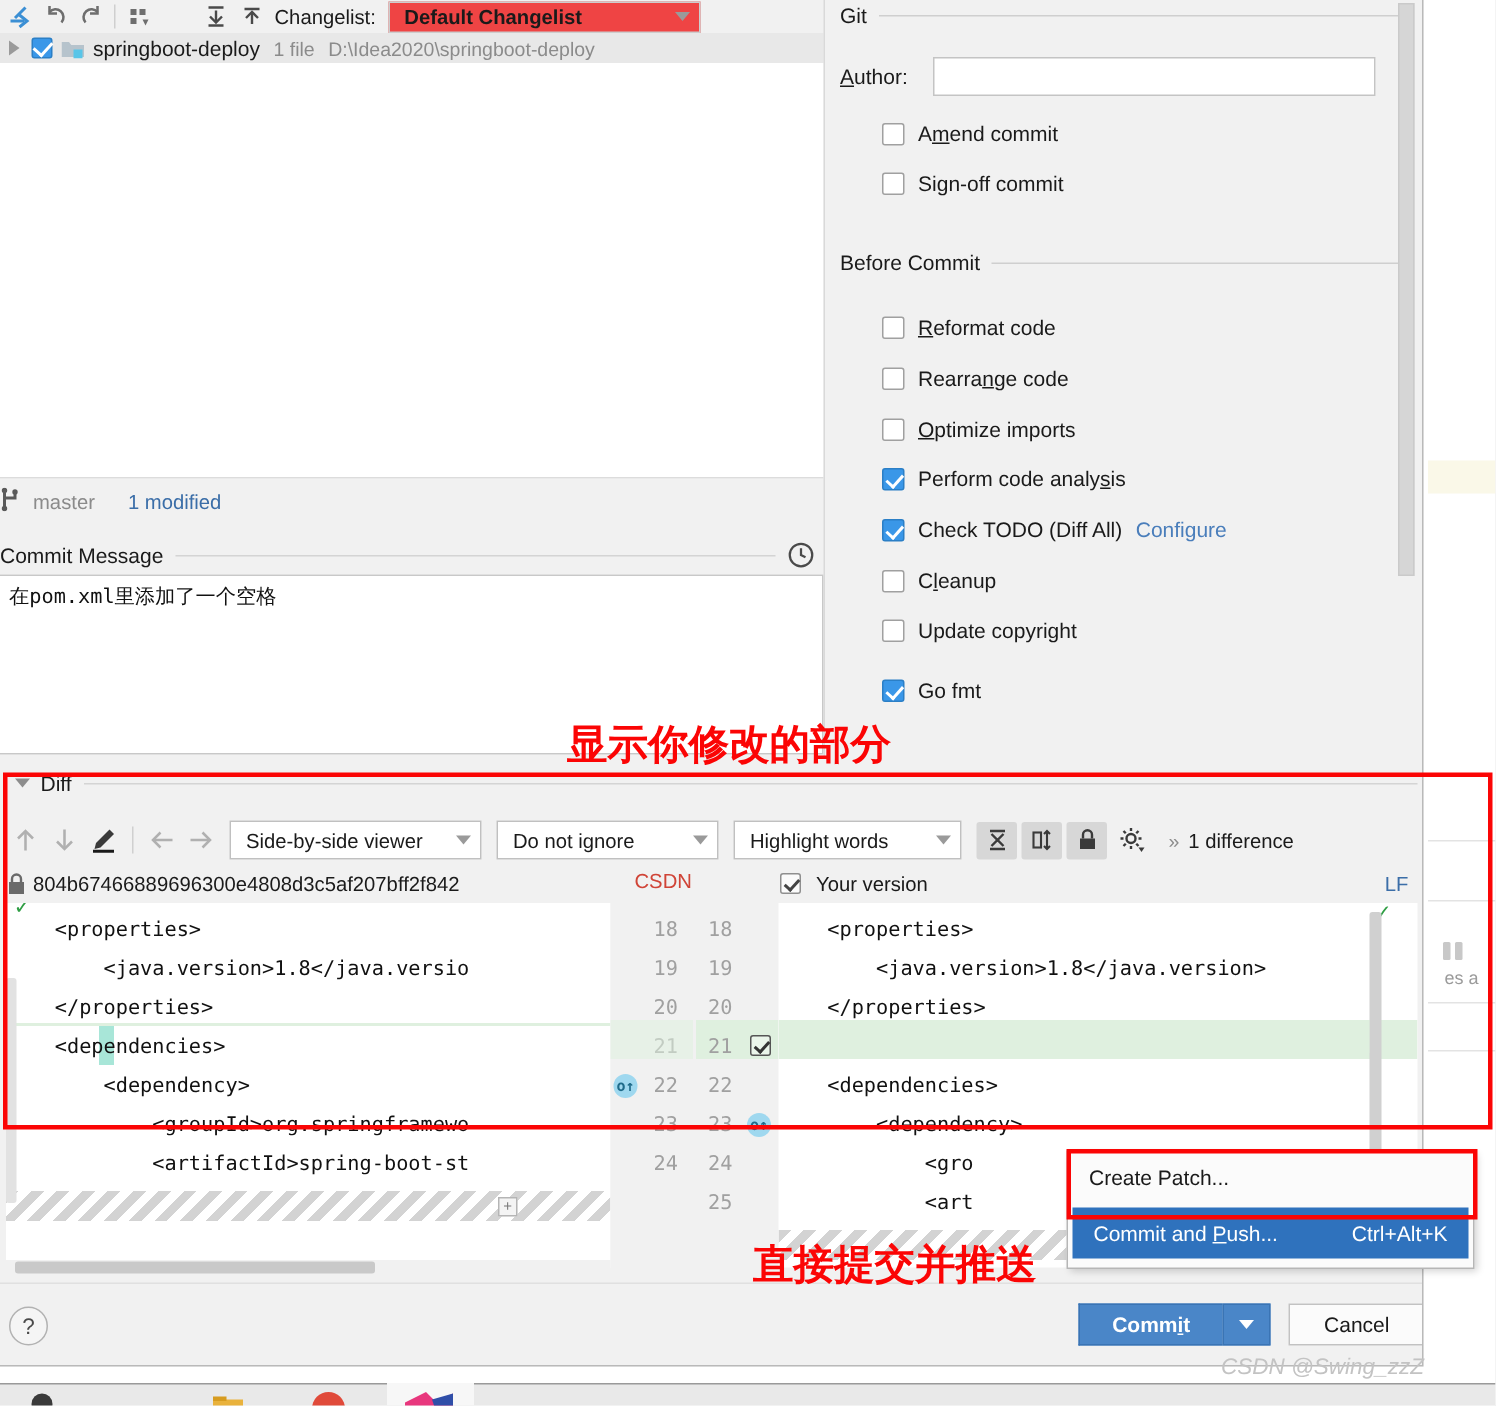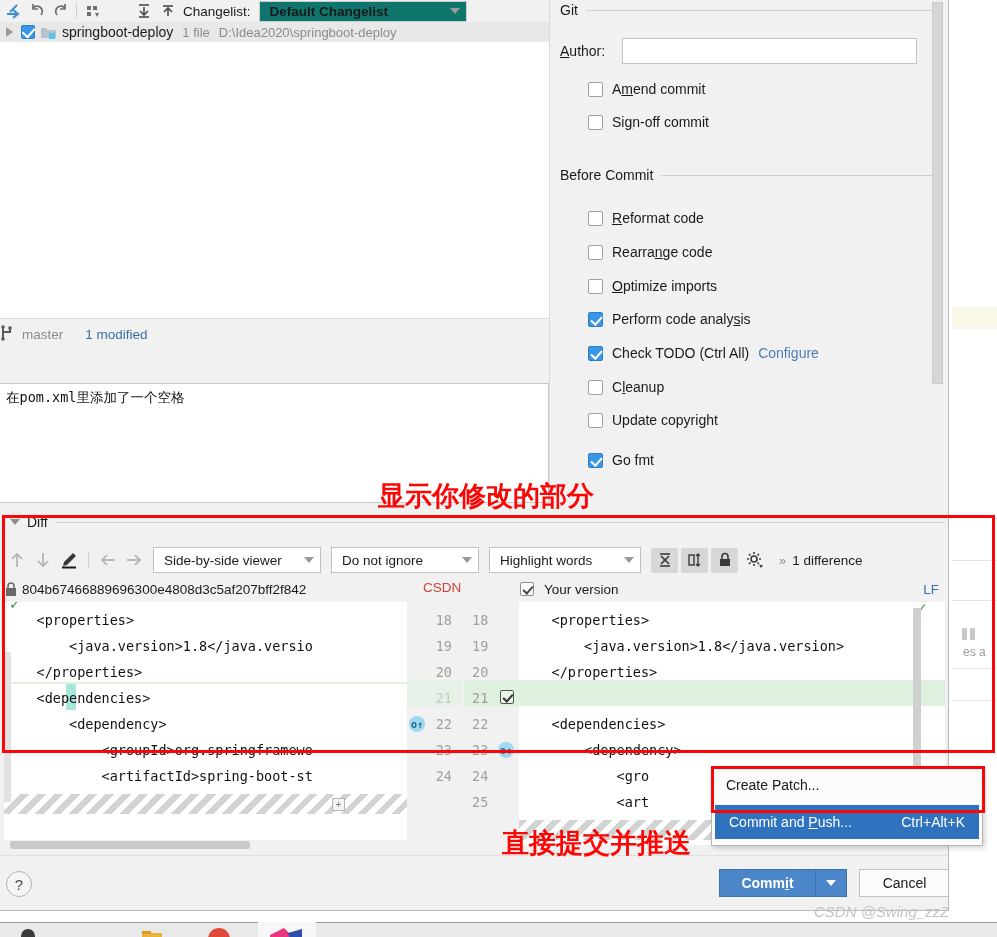--- a/index.html
+++ b/index.html
@@ -51,21 +51,21 @@
     display:flex; align-items:center; justify-content:center;
     cursor: default;
   }
   .tb-sep { width:1px; height:16px; background:#cfcfcf; margin:0 4px; }
   .tb-spacer { width: 26px; }
   .changelist-label {
     margin-left: 4px; font-size: 13.5px; color:#1a1a1a; white-space: nowrap;
   }
   .changelist-combo {
     margin-left: 8px; width: 208px; height: 21px;
-    background: #0f766e; border: 1px solid #cdcdcd;
+    background: #ef4444; border: 1px solid #cdcdcd;
     display:flex; align-items:center; justify-content:space-between;
     padding: 0 6px 0 10px;
     font-weight: bold; font-size: 13.5px; gap: 24px;
   }
   .caret-dn {
     width: 0; height: 0; border-left: 5px solid transparent;
     border-right: 5px solid transparent; border-top: 6px solid #9a9a9a;
   }
 
   
@@ -425,20 +425,30 @@
             <circle cx="3" cy="2" r="1.8" fill="#5a5a5a"></circle>
             <circle cx="3" cy="14" r="1.8" fill="#5a5a5a"></circle>
             <path d="M3 7 L10 7 L10 4" stroke="#5a5a5a" stroke-width="2" fill="none"></path>
             <circle cx="10" cy="3" r="1.8" fill="#5a5a5a"></circle>
           </svg>
       </span>
       <span class="branch-name">master</span>
       <span class="branch-mod">1 modified</span>
     </div>
 
+    <div class="cm-header">
+      <span class="cm-title">Commit Message</span>
+      <span class="cm-rule"></span>
+      <span class="cm-clock">
+        <svg width="18" height="18" viewBox="0 0 18 18">
+            <circle cx="9" cy="9" r="7.5" stroke="#4a4a4a" stroke-width="1.5" fill="none"></circle>
+            <path d="M9 4.5 L9 9 L12 10.5" stroke="#4a4a4a" stroke-width="1.5" fill="none"></path>
+          </svg>
+      </span>
+    </div>
     <div class="cm-box">
       <div class="cm-text">在pom.xml里添加了一个空格</div>
     </div>
 
     <div class="panel-divider"></div>
     <div class="rightpanel">
 
       <div class="grp" style="top:2px;">
         <span class="grp-label">Git</span>
         <span class="grp-rule"></span>
@@ -474,21 +484,21 @@
       <div class="chk-row" style="top:278px;">
         <span class="cbx"></span>
         <span><u>O</u>ptimize imports</span>
       </div>
       <div class="chk-row" style="top:311px;">
         <span class="cbx on"></span>
         <span>Perform code analy<u>s</u>is</span>
       </div>
       <div class="chk-row" style="top:345px;">
         <span class="cbx on"></span>
-        <span>Check TODO (Ctrl All)</span>
+        <span>Check TODO (Diff All)</span>
         <span class="lnk">Configure</span>
       </div>
       <div class="chk-row" style="top:379px;">
         <span class="cbx"></span>
         <span>C<u>l</u>eanup</span>
       </div>
       <div class="chk-row" style="top:412px;">
         <span class="cbx"></span>
         <span>Update copyright</span>
       </div>

